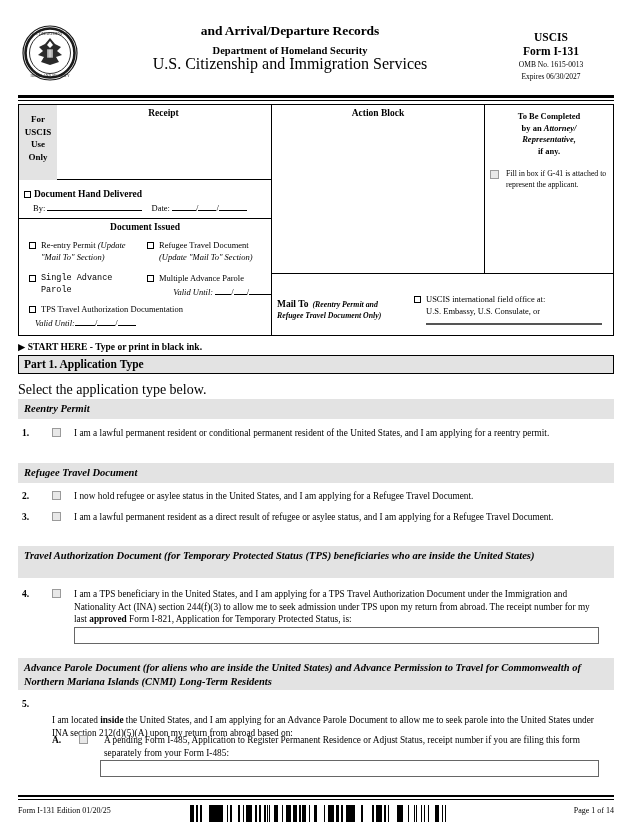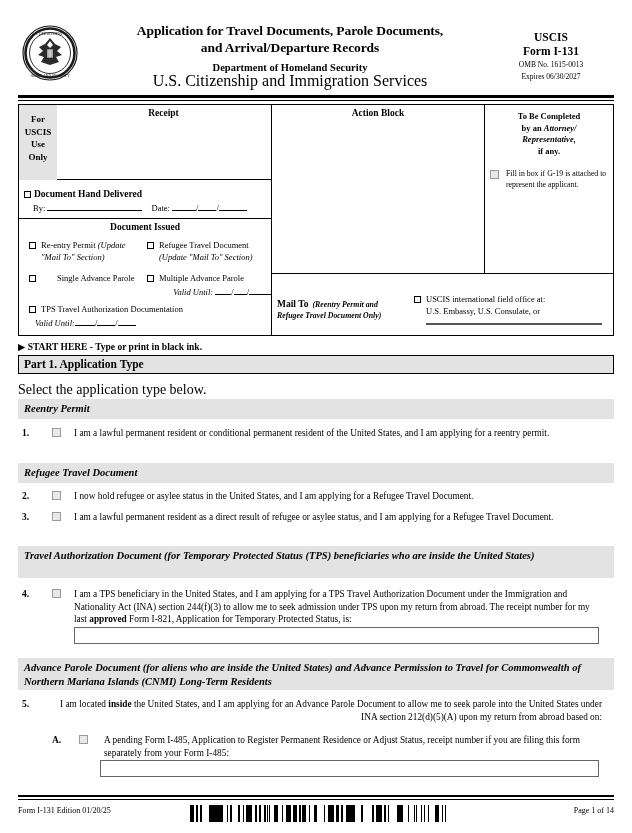--- a/index.html
+++ b/index.html
@@ -255,21 +255,20 @@
         <line x1="27.2" y1="25" x2="27.2" y2="34" stroke="#2a2a2a" stroke-width="0.5"></line>
         <line x1="29" y1="25" x2="29" y2="34" stroke="#2a2a2a" stroke-width="0.5"></line>
         <line x1="30.8" y1="25" x2="30.8" y2="34" stroke="#2a2a2a" stroke-width="0.5"></line>
         <path d="M22 34 Q29 44 36 34 Q29 39 22 34 Z" fill="#2a2a2a"></path>
         <text x="29" y="10.5" font-family="Liberation Serif, serif" font-size="3.6" fill="#1a1a1a" text-anchor="middle">U.S. DEPARTMENT OF</text>
         <text x="29" y="52.5" font-family="Liberation Serif, serif" font-size="3.6" fill="#1a1a1a" text-anchor="middle">HOMELAND SECURITY</text>
       </svg>
     </div>
 
     <div class="title-block">
-      <div class="title-main">Application for Travel Documents, Parole Documents,</div>
       <div class="title-main">and Arrival/Departure Records</div>
       <div class="title-sub1">Department of Homeland Security</div>
       <div class="title-sub2">U.S. Citizenship and Immigration Services</div>
     </div>
 
     <div class="omb-block">
       <div class="omb-uscis">USCIS</div>
       <div class="omb-form">Form I-131</div>
       <div class="omb-small">OMB No. 1615-0013</div>
       <div class="omb-small">Expires 06/30/2027</div>
@@ -309,21 +308,21 @@
 
     <div class="cell" style="left:466px;top:3px;width:128px;height:164px;text-align:center;">
       <div class="small-txt bld" style="margin-top:3px;">To Be Completed</div>
       <div class="small-txt bld">
         <span>by an </span><span class="ital">Attorney/</span>
       </div>
       <div class="small-txt bld ital">Representative,</div>
       <div class="small-txt bld">if any.</div>
       <div style="position:relative;margin-top:12px;text-align:left;padding-left:5px;">
         <span class="cb-gray" style="position:absolute;left:5px;top:1px;"></span>
-        <div class="tiny-txt" style="padding-left:16px;">Fill in box if G-19 is attached to represent the applicant.</div>
+        <div class="tiny-txt" style="padding-left:16px;">Fill in box if G-41 is attached to represent the applicant.</div>
       </div>
     </div>
 
     <div class="cell" style="left:5px;top:78px;width:245px;">
       <span class="cb"></span><span class="small-txt bld" style="font-size:9.5px;">Document Hand Delivered</span>
     </div>
     <div class="cell" style="left:14px;top:96px;width:238px;font-size:8.5px;">
       <span>By:</span>
       <span class="uline" style="width:95px;"></span>
       <span style="margin-left:7px;margin-top:48px;">Date:</span>
@@ -345,21 +344,21 @@
     <div class="cell" style="left:128px;top:135px;width:120px;">
       <span class="cb" style="position:absolute;left:0;top:2px;"></span>
       <div class="small-txt" style="padding-left:12px;">
         <span>Refugee Travel Document</span>
         <span class="ital">(Update "Mail To" Section)</span>
       </div>
     </div>
 
     <div class="cell" style="left:10px;top:168px;width:118px;">
       <span class="cb" style="position:absolute;left:0;top:2px;"></span>
-      <div class="small-txt" style="padding-left:28px;">Single Advance Parole</div>
+      <div class="small-txt" style="padding-left:12px;font-family:Liberation Mono, monospace;">Single Advance Parole</div>
     </div>
 
     <div class="cell" style="left:128px;top:168px;width:124px;">
       <span class="cb" style="position:absolute;left:0;top:2px;"></span>
       <div class="small-txt" style="padding-left:12px;">Multiple Advance Parole</div>
       <div class="small-txt" style="padding-left:12px;text-align:right;">
         <span class="ital">Valid Until:</span>
         <span class="uline" style="width:16px;"></span>/<span class="uline" style="width:13px;"></span>/<span class="uline" style="width:22px;"></span>
       </div>
     </div>
@@ -415,21 +414,21 @@
   <div class="num" style="left:22px;top:589px;">4.</div>
   <span class="cb-gray cbpos" style="left:52px;top:589px;"></span>
   <div class="itemtext" style="left:74px;top:588px;width:525px;">
     <span>I am a TPS beneficiary in the United States, and I am applying for a TPS Travel Authorization Document under the Immigration and Nationality Act (INA) section 244(f)(3) to allow me to seek admission under TPS upon my return from abroad. The receipt number for my last </span><span class="bld">approved</span><span> Form I-821, Application for Temporary Protected Status, is:</span>
   </div>
   <div class="textbox" style="left:74px;top:627px;width:525px;height:17px;" placeholder=""></div>
 
   <div class="sec-bar" style="top:658px;height:32px;">Advance Parole Document (for aliens who are inside the United States) and Advance Permission to Travel for Commonwealth of Northern Mariana Islands (CNMI) Long-Term Residents</div>
 
   <div class="num" style="left:22px;top:699px;">5.</div>
-  <div class="itemtext" style="left:52px;top:698px;width:550px;text-align:right;">
+  <div class="itemtext" style="left:52px;top:714px;width:550px;">
     <span>I am located </span><span class="bld">inside</span><span> the United States, and I am applying for an Advance Parole Document to allow me to seek parole into the United States under INA section 212(d)(5)(A) upon my return from abroad based on:</span>
   </div>
 
   <div class="num" style="left:52px;top:735px;">A.</div>
   <span class="cb-gray cbpos" style="left:79px;top:735px;"></span>
   <div class="itemtext" style="left:104px;top:734px;width:499px;">A pending Form I-485, Application to Register Permanent Residence or Adjust Status, receipt number if you are filing this form separately from your Form I-485:</div>
   <div class="textbox" style="left:100px;top:760px;width:499px;height:17px;" placeholder=""></div>
 
   <div class="footer-rule" style="top:795px;height:2px;"></div>
   <div class="footer-rule" style="top:799px;height:1px;"></div>

